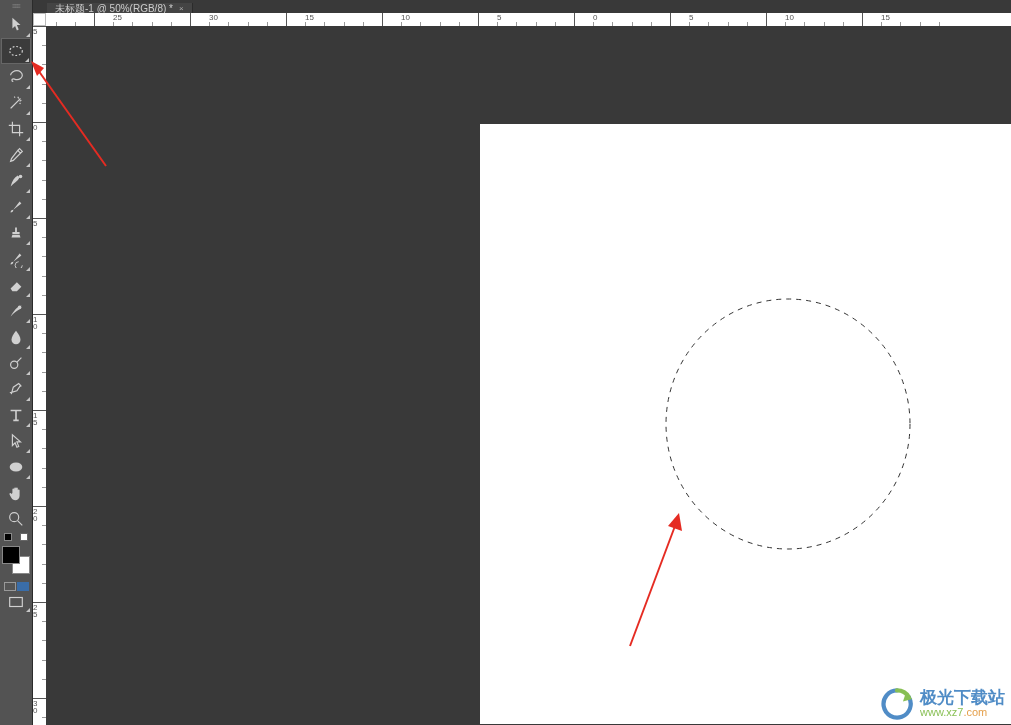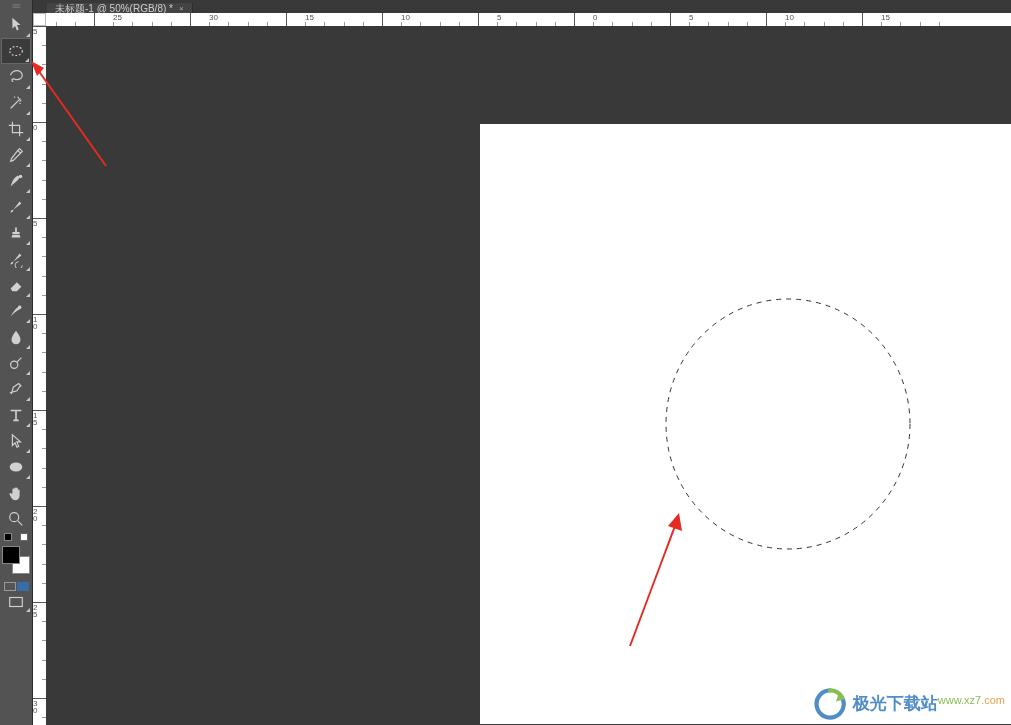--- a/index.html
+++ b/index.html
@@ -116,21 +116,21 @@
     .arrow svg polygon { fill: #e52b22; }
     
     .watermark {
       position: absolute; right: 6px; bottom: 4px;
       display: flex; align-items: center; gap: 6px;
       opacity: 0.85;
     }
     .wm-logo {
       width: 34px; height: 34px; display: flex; align-items: center; justify-content: center;
     }
-    .wm-text { display: flex; flex-direction: row; line-height: 1.05; }
+    .wm-text { display: flex; flex-direction: column; line-height: 1.05; }
     .wm-title { font-size: 17px; font-weight: bold; color: #3279bd; font-family: "Microsoft YaHei", sans-serif;}
     .wm-url { font-size: 11px; color: #74b537; }
     .wm-url .dotcom { color: #e08f2c; margin-top: 31px; }
   </style>
 </head>
 <body>
 
 <div class="tab-bar">
   <div class="tab">
     <span>未标题-1 @ 50%(RGB/8) *</span>

